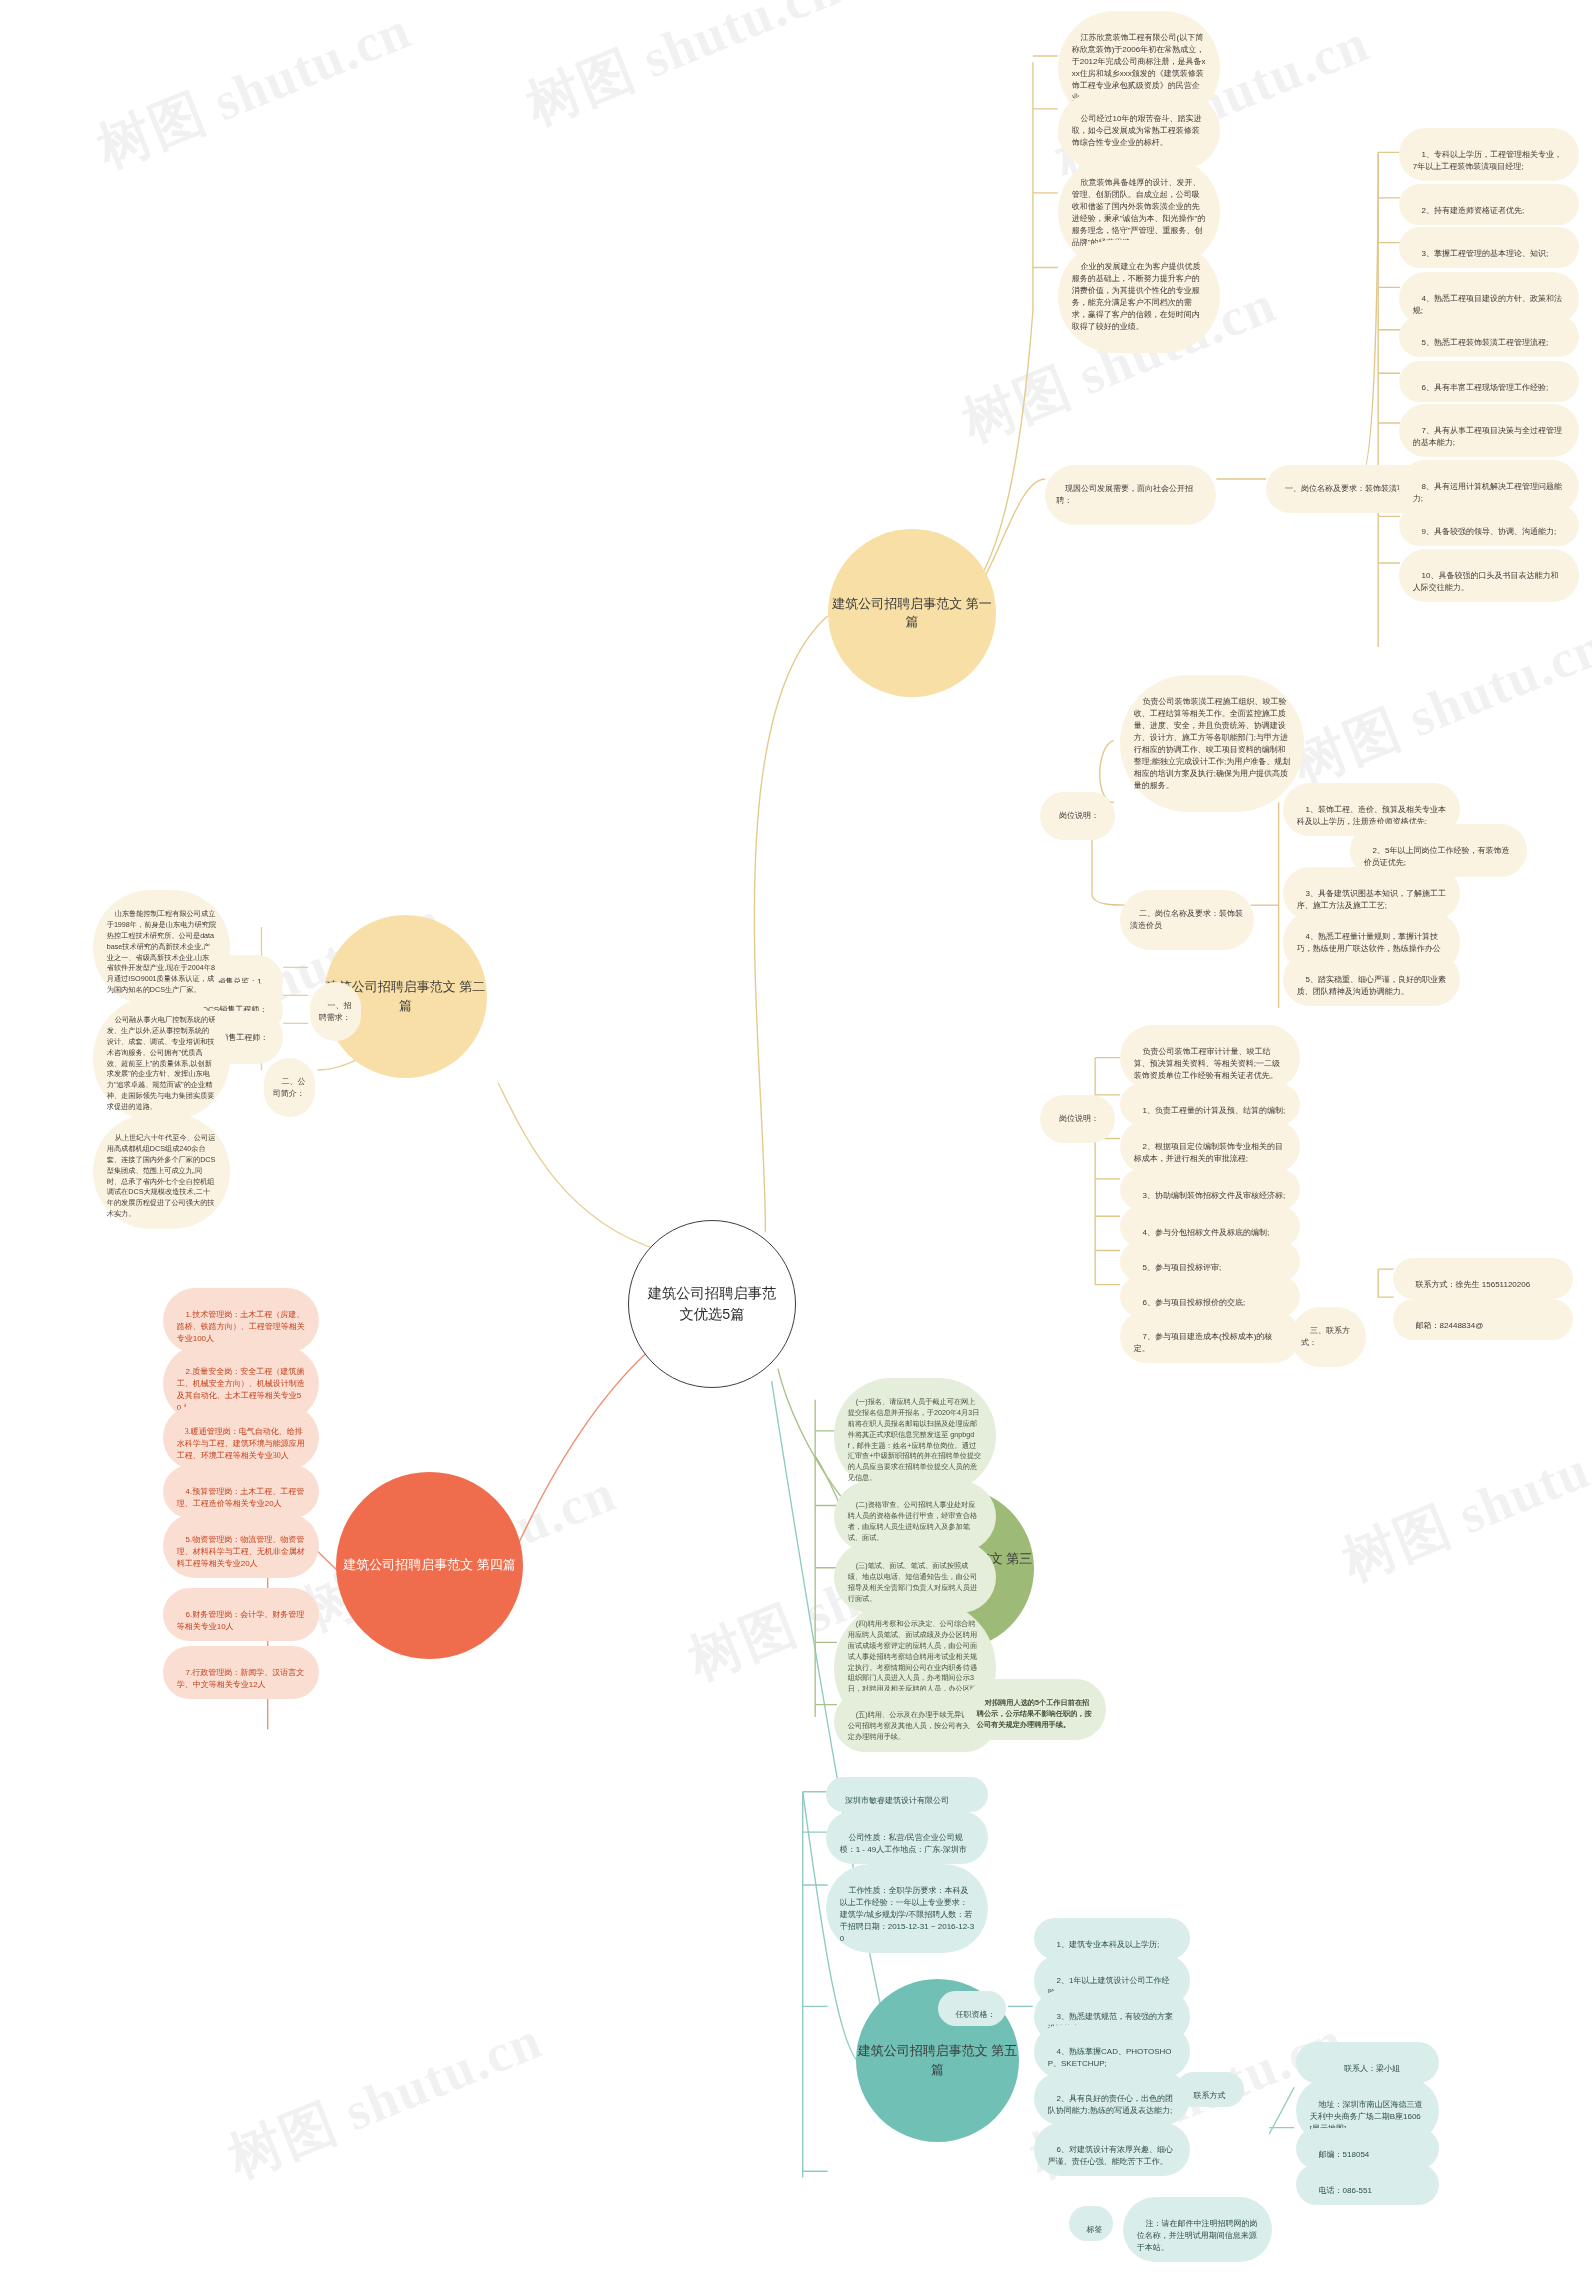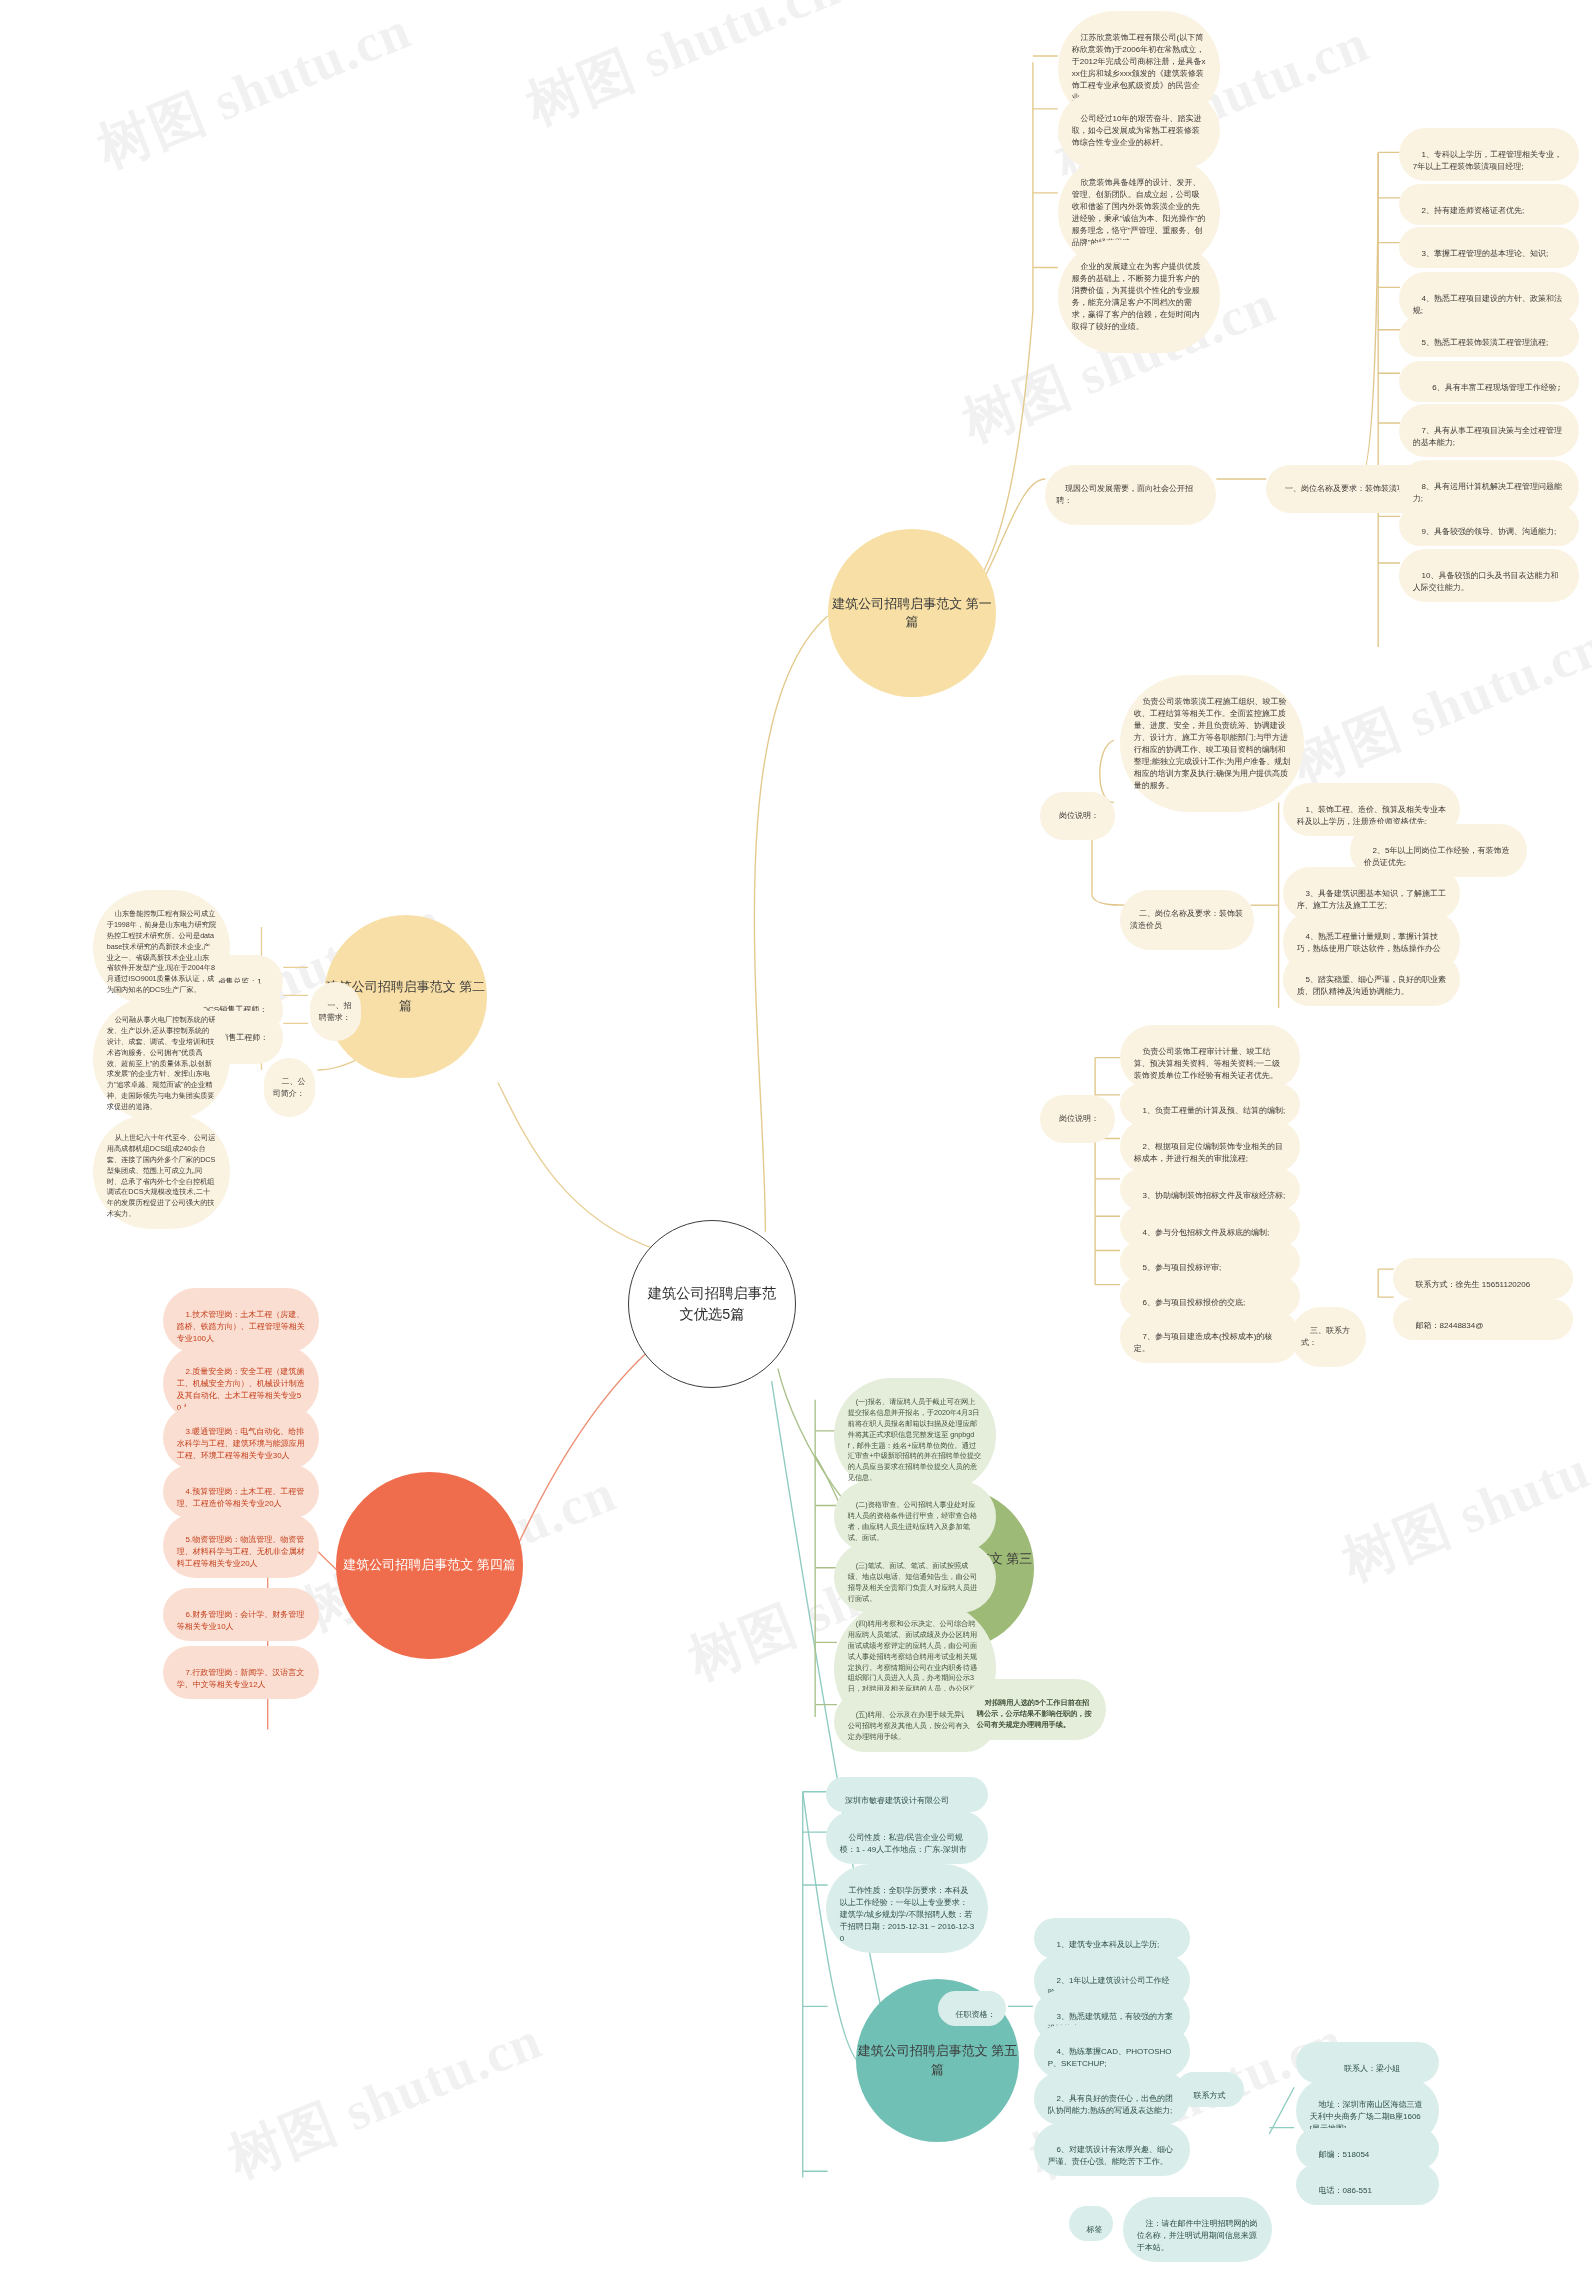--- a/index.html
+++ b/index.html
@@ -181,21 +181,21 @@
   <div class="node leaf-yellow fs12" style="left:1399px; top:128px; width:180px;">
     <span>1、专科以上学历，工程管理相关专业，7年以上工程装饰装潢项目经理;</span></div>
   <div class="node leaf-yellow fs12" style="left:1399px; top:184px; width:180px;">
     <span>2、持有建造师资格证者优先;</span></div>
   <div class="node leaf-yellow fs12" style="left:1399px; top:227px; width:180px;">
     <span>3、掌握工程管理的基本理论、知识;</span></div>
   <div class="node leaf-yellow fs12" style="left:1399px; top:272px; width:180px;">
     <span>4、熟悉工程项目建设的方针、政策和法规;</span></div>
   <div class="node leaf-yellow fs12" style="left:1399px; top:316px; width:180px;">
     <span>5、熟悉工程装饰装潢工程管理流程;</span></div>
-  <div class="node leaf-yellow fs12" style="left:1399px; top:361px; width:180px;font-family:Liberation Mono, monospace;">
+  <div class="node leaf-yellow fs12" style="left:1399px; top:361px; width:180px;">
     <span>6、具有丰富工程现场管理工作经验;</span></div>
   <div class="node leaf-yellow fs12" style="left:1399px; top:404px; width:180px;">
     <span>7、具有从事工程项目决策与全过程管理的基本能力;</span></div>
   <div class="node leaf-yellow fs12" style="left:1399px; top:460px; width:180px;">
     <span>8、具有运用计算机解决工程管理问题能力;</span></div>
   <div class="node leaf-yellow fs12" style="left:1399px; top:505px; width:180px;">
     <span>9、具备较强的领导、协调、沟通能力;</span></div>
   <div class="node leaf-yellow fs12" style="left:1399px; top:549px; width:180px;">
     <span>10、具备较强的口头及书目表达能力和人际交往能力。</span></div>
 
@@ -266,21 +266,21 @@
     <span>山东鲁能控制工程有限公司成立于1998年，前身是山东电力研究院热控工程技术研究所。公司是database技术研究的高新技术企业,产业之一、省级高新技术企业,山东省软件开发型产业,现在于2004年8月通过ISO9001质量体系认证，成为国内知名的DCS生产厂家。</span></div>
   <div class="node leaf-yellow fs11" style="left:93px; top:994px; width:137px; top:996px;">
     <span>公司融从事火电厂控制系统的研发、生产以外,还从事控制系统的设计、成套、调试、专业培训和技术咨询服务。公司拥有"优质高效、超前至上"的质量体系,以创新求发展"的企业方针、发挥山东电力"追求卓越、规范而诚"的企业精神、走国际领先与电力集团实质要求促进的道路。</span></div>
   <div class="node leaf-yellow fs11" style="left:93px; top:1114px; width:137px;">
     <span>从上世纪六十年代至今、公司运用高成都机组DCS组成240余台套、连接了国内外多个厂家的DCS型集团成、范围上可成立九,同时、总承了省内外七个全自控机组调试在DCS大规模改造技术,二十年的发展历程促进了公司强大的技术实力。</span></div>
 
   <div class="node leaf-red fs12" style="left:163px; top:1288px; width:156px;">
     <span>1.技术管理岗：土木工程（房建、路桥、铁路方向）、工程管理等相关专业100人</span></div>
   <div class="node leaf-red fs12" style="left:163px; top:1345px; width:156px;">
     <span>2.质量安全岗：安全工程（建筑施工、机械安全方向）、机械设计制造及其自动化、土木工程等相关专业50人</span></div>
-  <div class="node leaf-red fs12" style="left:163px; top:1405px; width:156px;">
+  <div class="node leaf-red fs12" style="left:163px; top:1405px; width:156px;font-family:Liberation Serif, serif;">
     <span>3.暖通管理岗：电气自动化、给排水科学与工程、建筑环境与能源应用工程、环境工程等相关专业30人</span></div>
   <div class="node leaf-red fs12" style="left:163px; top:1465px; width:156px;">
     <span>4.预算管理岗：土木工程、工程管理、工程造价等相关专业20人</span></div>
   <div class="node leaf-red fs12" style="left:163px; top:1513px; width:156px;">
     <span>5.物资管理岗：物流管理、物资管理、材料科学与工程、无机非金属材料工程等相关专业20人</span></div>
   <div class="node leaf-red fs12" style="left:163px; top:1588px; width:156px;">
     <span>6.财务管理岗：会计学、财务管理等相关专业10人</span></div>
   <div class="node leaf-red fs12" style="left:163px; top:1646px; width:156px;">
     <span>7.行政管理岗：新闻学、汉语言文学、中文等相关专业12人</span></div>
 

